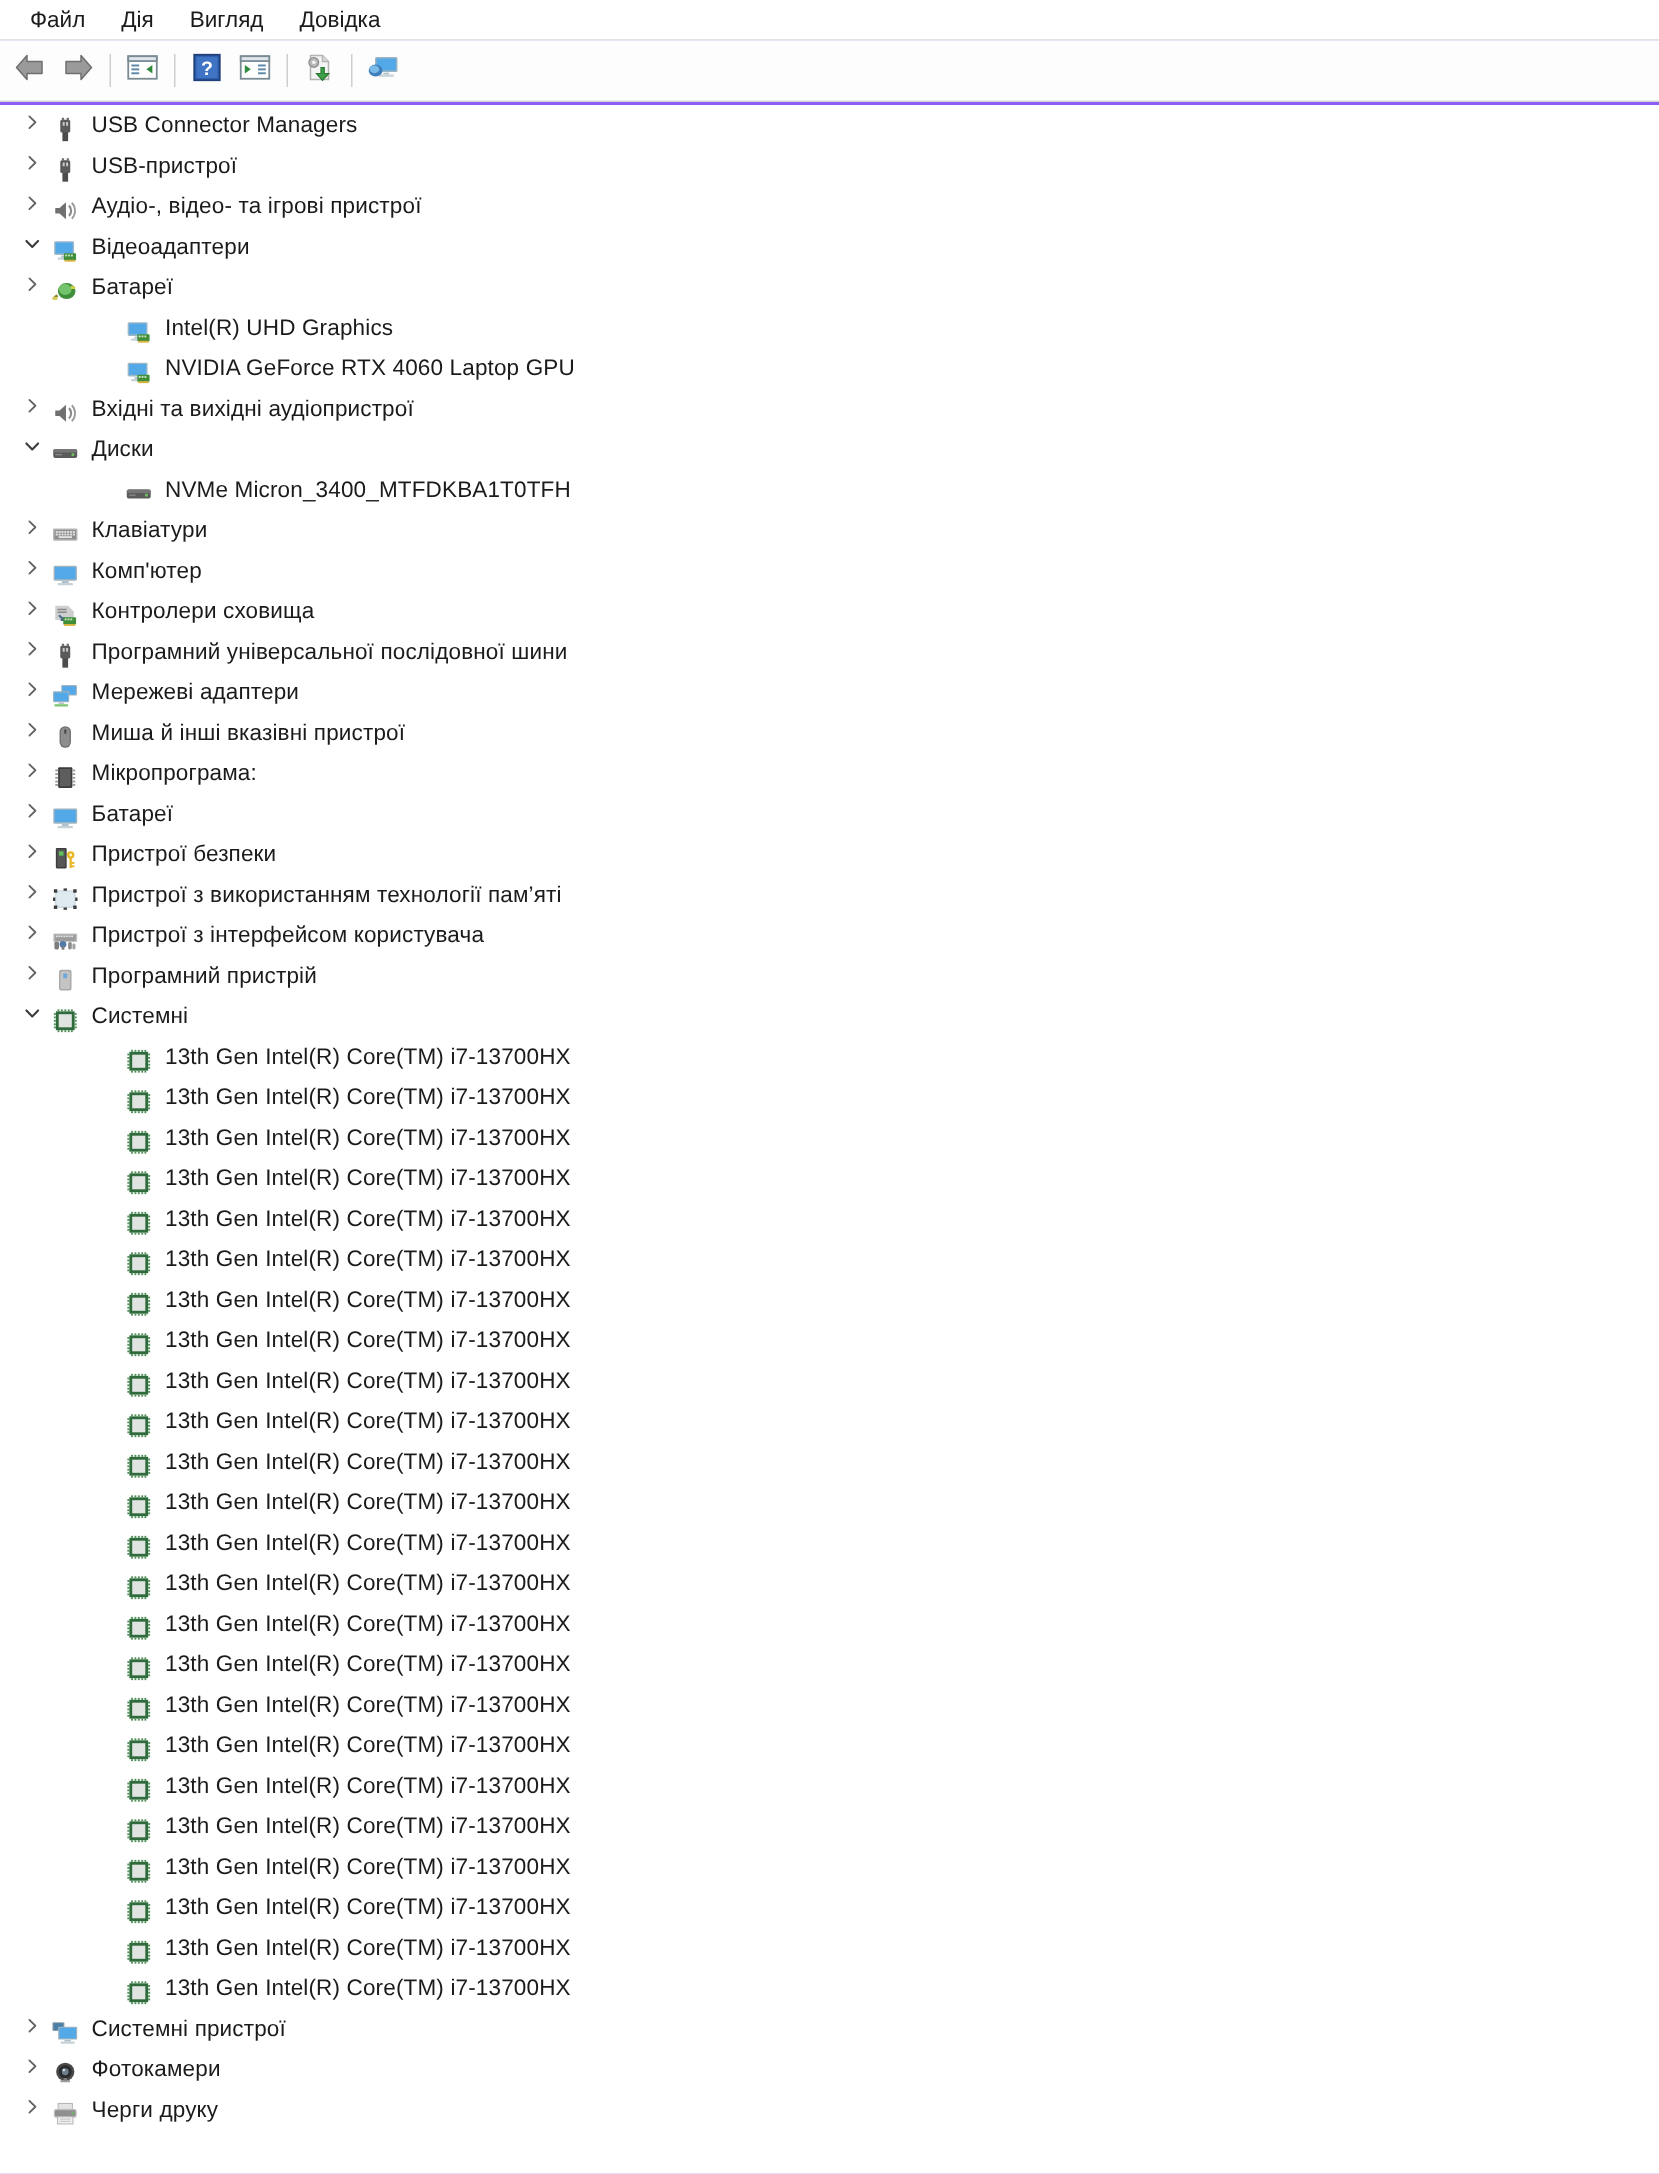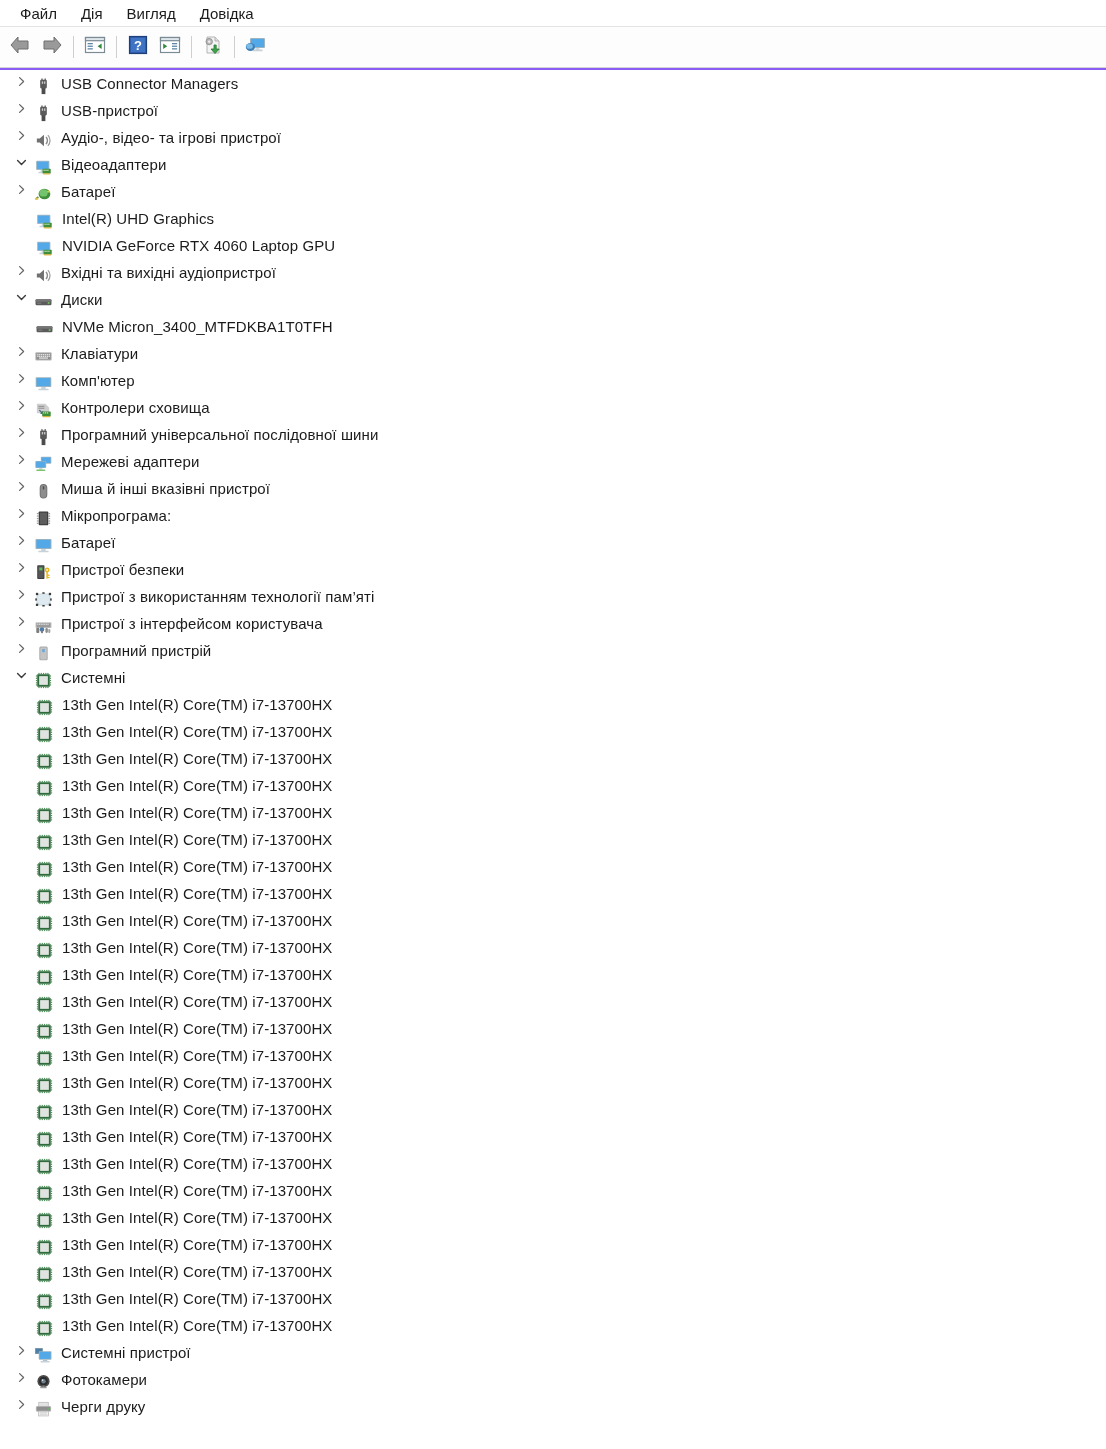--- a/index.html
+++ b/index.html
@@ -91,21 +91,21 @@
   }
   .ico svg { display: block; }
   .label {
     font-size: 15px;
     color: #1b1b1b;
     line-height: 1;
     letter-spacing: 0.1px;
   }
   
   .lvl0 { padding-left: 9px; }
-  .lvl1 { padding-left: 34px; }
+  .lvl1 { padding-left: 82px; }
 </style>
 </head>
 <body>
 
 <div id="app">
 
   <div class="menubar" id="menubar">
       <div class="menubar-item">Файл</div>
       <div class="menubar-item">Дія</div>
       <div class="menubar-item">Вигляд</div>

